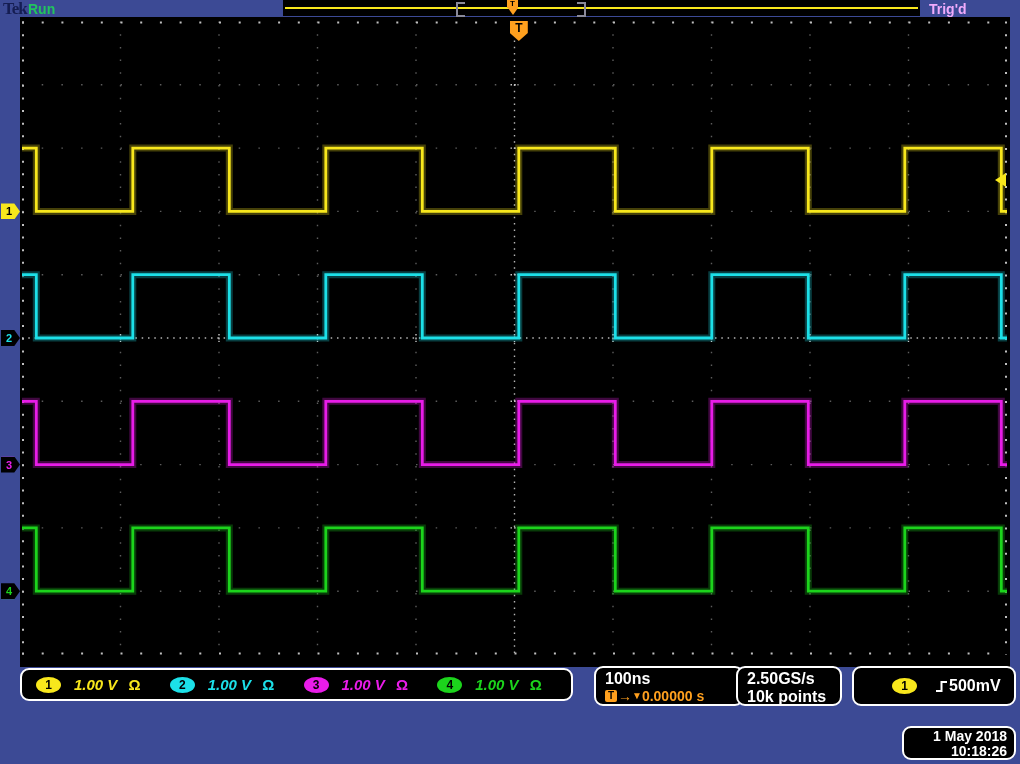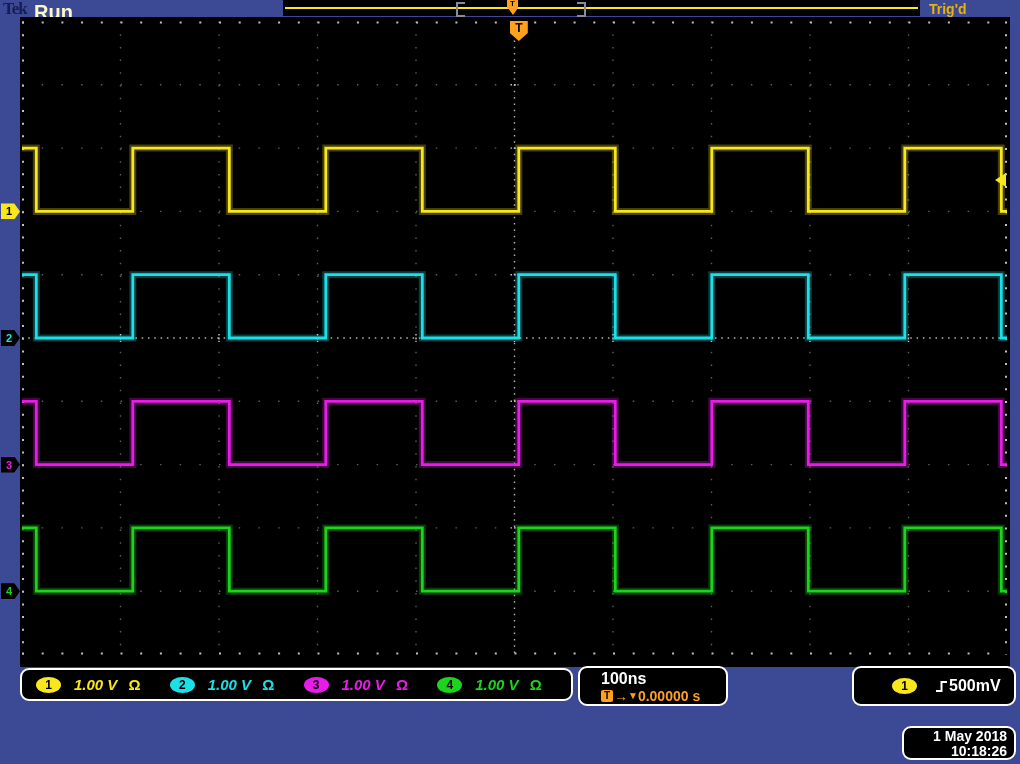--- a/index.html
+++ b/index.html
@@ -3,22 +3,22 @@
 <meta charset="utf-8">
 <style>
   html,body{margin:0;padding:0;background:#222;}
   .screen{position:relative;width:1020px;height:764px;background:#3c4a95;
     font-family:"Liberation Sans",sans-serif;font-weight:bold;overflow:hidden;}
 
   
   .topbar{position:absolute;left:0;top:0;width:1020px;height:17px;background:#3c4a95;padding-left:36px;}
   .tek{position:absolute;left:3px;top:-1px;font-family:"Liberation Serif",serif;
     font-size:17px;color:#151d52;letter-spacing:-1px;}
-  .run{position:absolute;left:34px;top:1px;font-size:20px;color:#fef9c3;}
-  .trigd{position:absolute;left:929px;top:1px;font-size:14px;color:#eab308;}
+  .run{position:absolute;left:28px;top:1px;font-size:14px;color:#22c55e;}
+  .trigd{position:absolute;left:929px;top:1px;font-size:14px;color:#f0abfc;}
   .preview{position:absolute;left:283px;top:0;width:637px;height:16px;background:#000;}
   .pline{position:absolute;left:2px;top:7px;width:633px;height:2px;background:#f8e71c;}
   .brk{position:absolute;top:2px;width:7px;height:11px;}
   .brk.bl{left:173px;border-left:2px solid #8a8a99;border-top:2px solid #8a8a99;border-bottom:2px solid #8a8a99;}
   .brk.br{left:294px;border-right:2px solid #8a8a99;border-top:2px solid #8a8a99;border-bottom:2px solid #8a8a99;}
   .ptrig{position:absolute;left:223px;top:0px;width:13px;height:16px;}
   .ptrig .pt-box{position:absolute;left:1px;top:0;width:11px;height:8px;background:#ffa01e;
     color:#000;font-size:8px;line-height:8px;text-align:center;}
   .ptrig .pt-tri{position:absolute;left:2px;top:8px;width:0;height:0;
     border-left:5px solid transparent;border-right:5px solid transparent;border-top:7px solid #ffa01e;}
@@ -39,21 +39,21 @@
     font-size:11px;line-height:16px;text-align:left;padding-left:5px;box-sizing:border-box;}
 
   
   .bbox{position:absolute;background:#000;border:2px solid #fff;border-radius:9px;box-sizing:border-box;}
   .chbox{left:20px;top:668px;width:553px;height:33px;display:flex;align-items:center;padding-left:14px;}
   .chgrp{display:flex;align-items:center;width:138px;color:var(--c);}
   .badge{display:inline-block;width:25px;height:16px;border-radius:50%;
     color:#000;font-size:12px;line-height:16px;text-align:center;background:var(--c);flex:none;}
   .chval{margin-left:13px;font-size:15px;font-style:italic;}
   .chohm{margin-left:11px;font-size:15px;}
-  .tbbox{left:578px;top:666px;width:150px;height:40px;padding:2px 0 0 21px;}
+  .tbbox{left:594px;top:666px;width:150px;height:40px;padding:2px 0 0 9px;}
   .tbl1{color:#fff;font-size:16px;line-height:18px;}
   .tbl2{color:#ffa01e;font-size:14px;line-height:16px;display:flex;align-items:center;}
   .tbadge{display:inline-block;width:12px;height:12px;background:#ffa01e;border-radius:2px;
     color:#000;font-size:10px;line-height:12px;text-align:center;margin-right:1px;}
   .tbl2 .tri{font-size:10px;}
   .acqbox{left:736px;top:666px;width:106px;height:40px;padding:2px 0 0 9px;color:#fff;}
   .acql{font-size:16px;line-height:18px;}
   .trbox{left:852px;top:666px;width:164px;height:40px;display:flex;align-items:center;padding:0 10px 0 38px;}
   .trbox .slope{margin-left:17px;}
   .trlevel{flex:1;text-align:left;color:#fff;font-size:16px;}
@@ -168,20 +168,24 @@
   <div class="bbox tbbox">
     <div class="tbl1">100ns</div>
     <div class="tbl2">
       <span class="tbadge">T</span>
       <span>→</span>
       <span class="tri">▼</span>
       <span>0.00000 s</span>
     </div>
   </div>
 
+  <div class="bbox acqbox">
+    <div class="acql">2.50GS/s</div>
+    <div class="acql">10k points</div>
+  </div>
 
   <div class="bbox trbox">
     <span class="badge" style="--c: #f8e71c;">1</span>
     <svg class="slope" width="15" height="15" viewBox="0 0 15 15">
       <path d="M2 12 H7.5 V3 H13" stroke="#ffffff" stroke-width="2" fill="none"></path>
     </svg>
     <span class="trlevel">500mV</span>
   </div>
 
   <div class="bbox dtbox">

